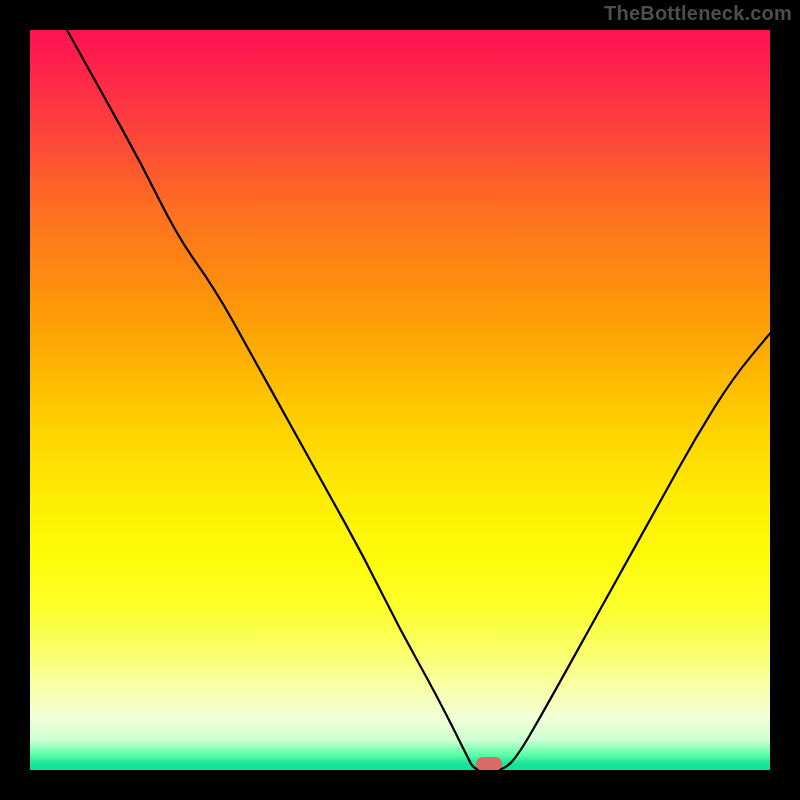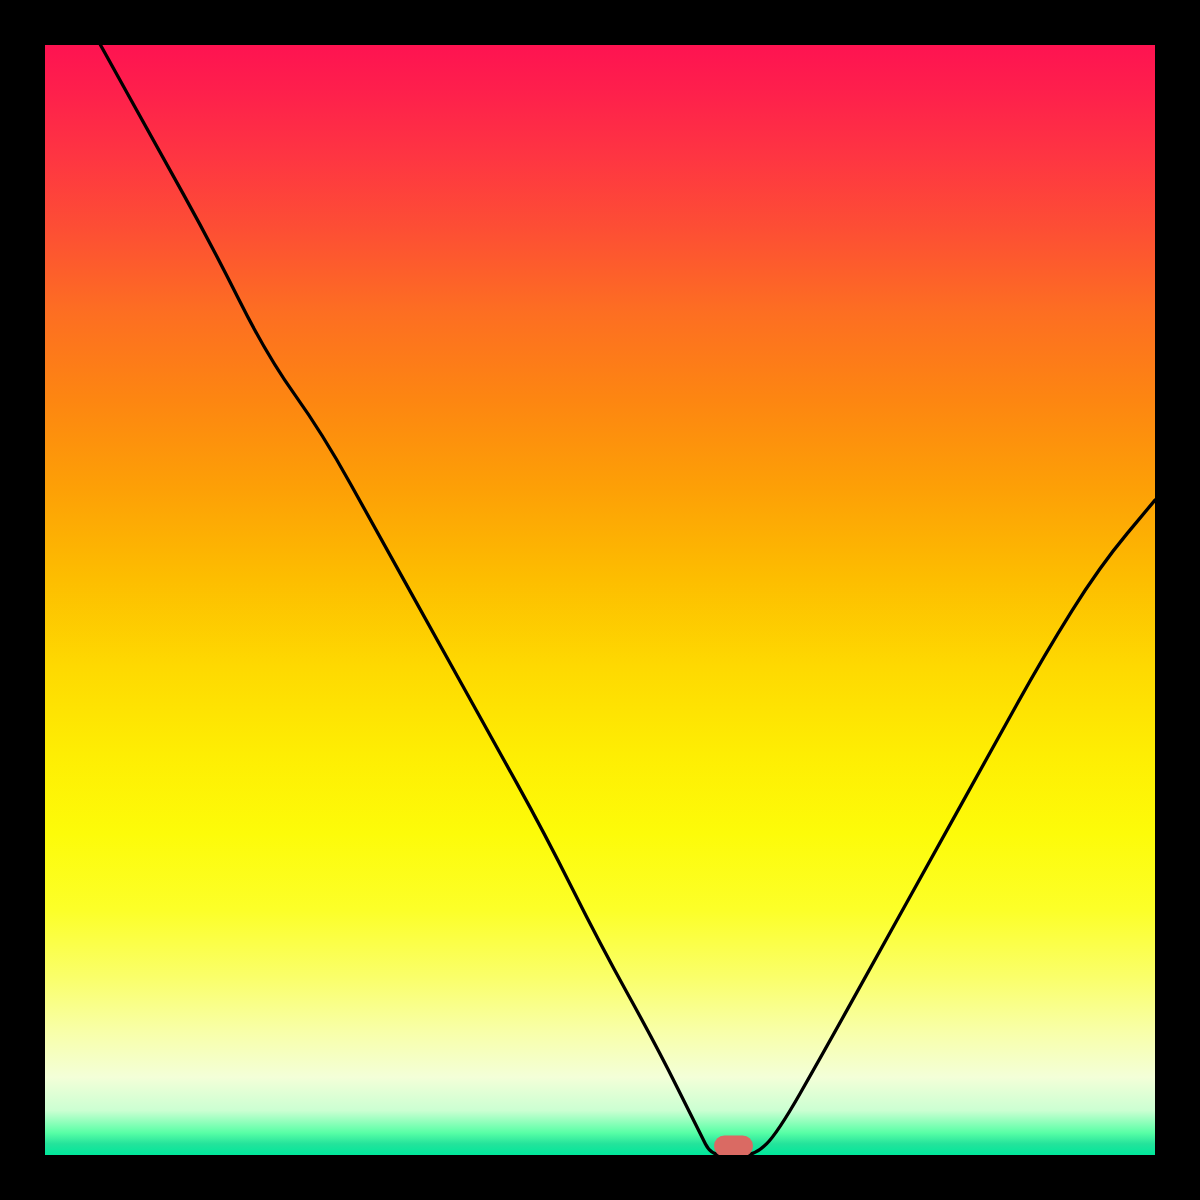--- a/index.html
+++ b/index.html
@@ -74,20 +74,21 @@
     height: 14px;
     border-radius: 7px;
     background: #DA6A63;
     transform: translate(-50%, -50%);
   }
 </style>
 </head>
 <body>
 
 <div class="outer">
+  <div class="attribution">TheBottleneck.com</div>
 
   <div class="plot-area">
     <div class="gradient-bg"></div>
 
     <svg class="curve-svg" viewBox="0 0 740 740" preserveAspectRatio="none">
       <path fill="none" stroke="#000000" stroke-width="2.2" stroke-linecap="round" stroke-linejoin="round" d="M 37.0 0.0 Q 37.0 0.0 55.5 33.3 Q 74.0 66.6 92.5 99.9 Q 111.0 133.2 129.5 170.2 Q 148.0 207.2 166.5 233.1 Q 185.0 259.0 203.5 292.3 Q 222.0 325.6 240.5 358.9 Q 259.0 392.2 277.5 425.5 Q 296.0 458.8 314.5 492.1 Q 333.0 525.4 351.5 562.4 Q 370.0 599.4 388.5 632.7 Q 407.0 666.0 421.8 695.6 Q 436.6 725.2 440.3 732.6 Q 444.0 740.0 451.4 740.0 Q 458.8 740.0 466.2 740.0 Q 473.6 740.0 481.0 732.6 Q 488.4 725.2 503.2 699.3 Q 518.0 673.4 536.5 640.1 Q 555.0 606.8 573.5 573.5 Q 592.0 540.2 610.5 506.9 Q 629.0 473.6 647.5 440.3 Q 666.0 407.0 684.5 377.4 Q 703.0 347.8 721.5 325.6 T 740.0 303.4"></path>
     </svg>
 
     <div class="marker" style="left: 458.8px; top: 734.08px;"></div>
   </div>

